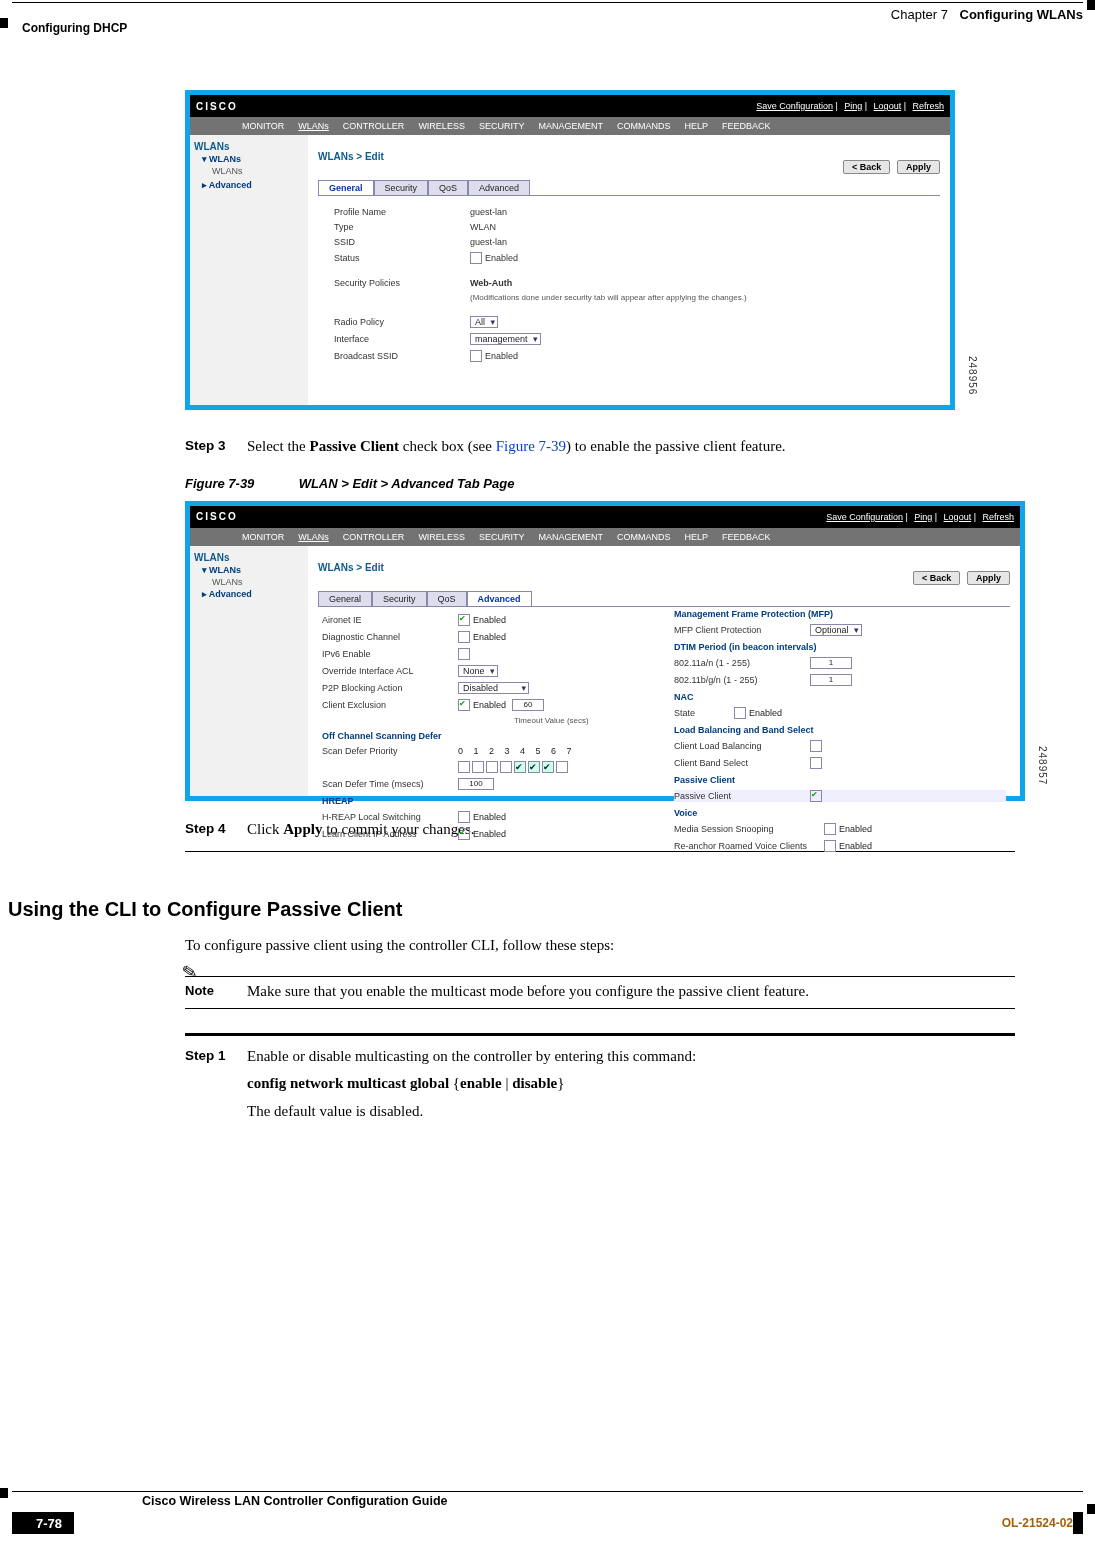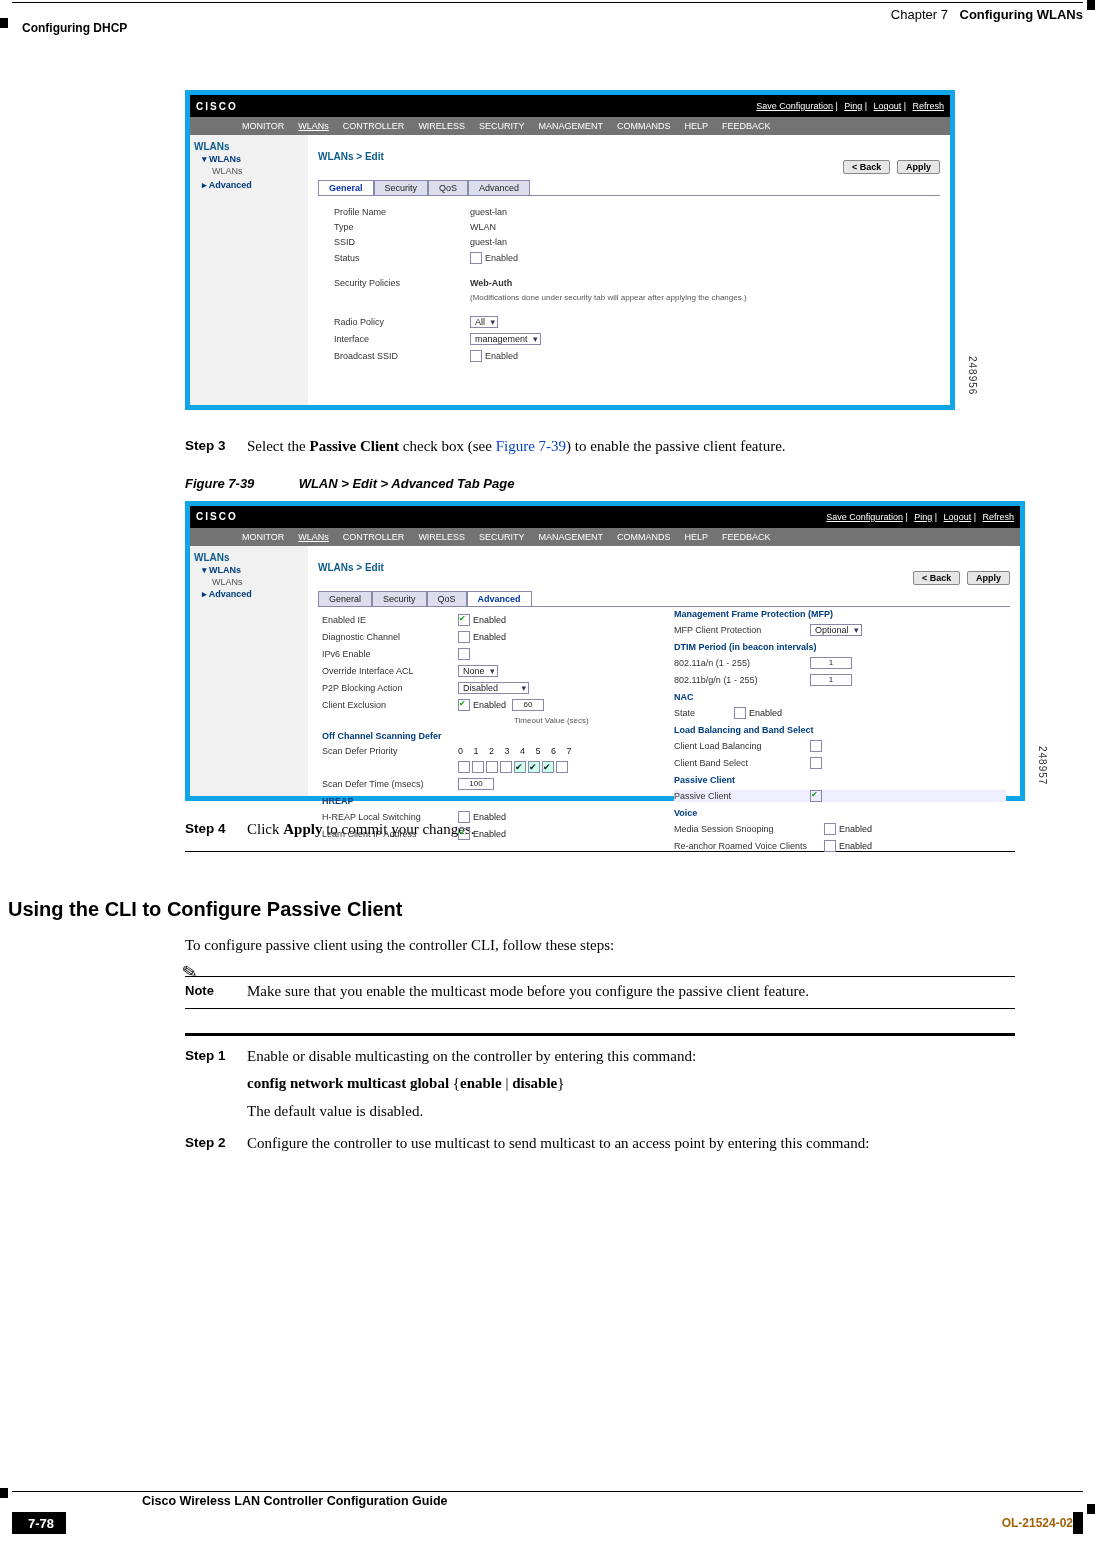--- a/index.html
+++ b/index.html
@@ -197,21 +197,21 @@
     font-weight: bold;
     font-size: 12.5px;
     margin-top: 2px;
     margin-left: 130px;
   }
   .footer .bar {
     margin-top: 4px;
     height: 22px;
     background: #000;
     display:flex; align-items:center; justify-content:space-between;
-    padding: 0 10px 0 4px;
+    padding: 0 10px 0 12px;
   }
   .footer .pg {
     background:#000; color:#fff; padding:0 12px; font-family:Arial; font-weight:bold; font-size:13px; display:inline-flex; align-items:center; height:100%;
   }
   .footer .bar-white {
     flex:1; background:#fff; height:100%; margin-left: 0px;
     display:flex; align-items:center; justify-content:flex-end;
     border-top: 0;
   }
   .footer .doc {
@@ -371,21 +371,21 @@
               <span class="ss-btn">&lt; Back</span>
               <span class="ss-btn">Apply</span>
             </span>
           </div>
           <div class="tabs">
             <span class="tab">General</span><span class="tab">Security</span><span class="tab">QoS</span><span class="tab active">Advanced</span>
           </div>
           <div class="cols2" style="padding:2px 4px 0 4px; font-size:8.5px;">
             <div>
               <div class="form-row">
-                  <span class="lbl">Enabled IE</span>
+                  <span class="lbl">Aironet IE</span>
                   <span class="chk on"></span>
                   <span>Enabled</span>
                 </div>
               <div class="form-row">
                   <span class="lbl">Diagnostic Channel</span>
                   <span class="chk"></span>
                   <span>Enabled</span>
                 </div>
               <div class="form-row">
                   <span class="lbl">IPv6 Enable</span>
@@ -521,24 +521,20 @@
       <div class="txt">
         <span>Enable or disable multicasting on the controller by entering this command:</span>
         <div class="step-body-sub">
           <span class="cmd">config network multicast global</span>
           <span>{</span><b>enable</b><span> | </span><b>disable</b><span>}</span>
         </div>
         <div class="step-body-sub">The default value is disabled.</div>
       </div>
     </div>
 
-    <div class="step-row" style="margin-top:10px;">
-      <div class="lab">Step 2</div>
-      <div class="txt">Configure the controller to use multicast to send multicast to an access point by entering this command:</div>
-    </div>
 
   </div>
 
   <div class="footer">
     <div class="line">
       <span class="swatch" style="left:-12px; top:-4px;"></span>
       <span class="swatch" style="right:-12px; top:12px;"></span>
     </div>
     <div class="title">Cisco Wireless LAN Controller Configuration Guide</div>
     <div class="bar">

